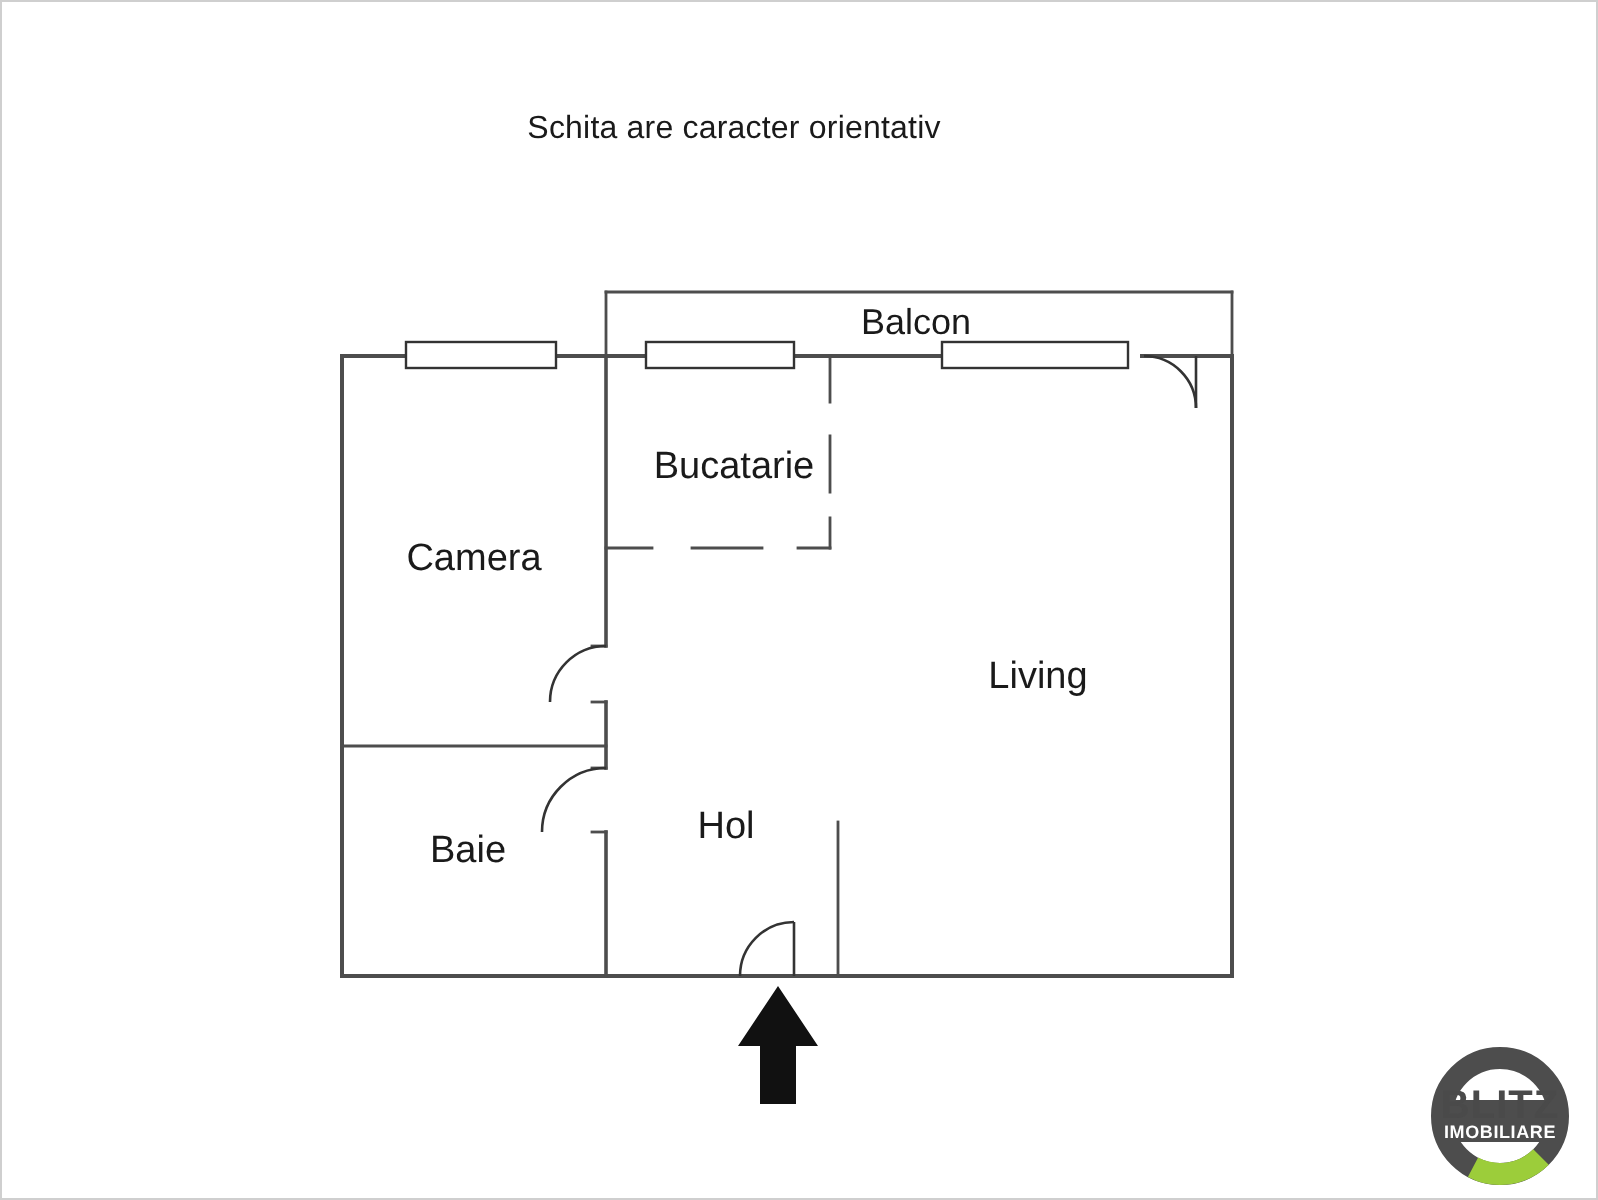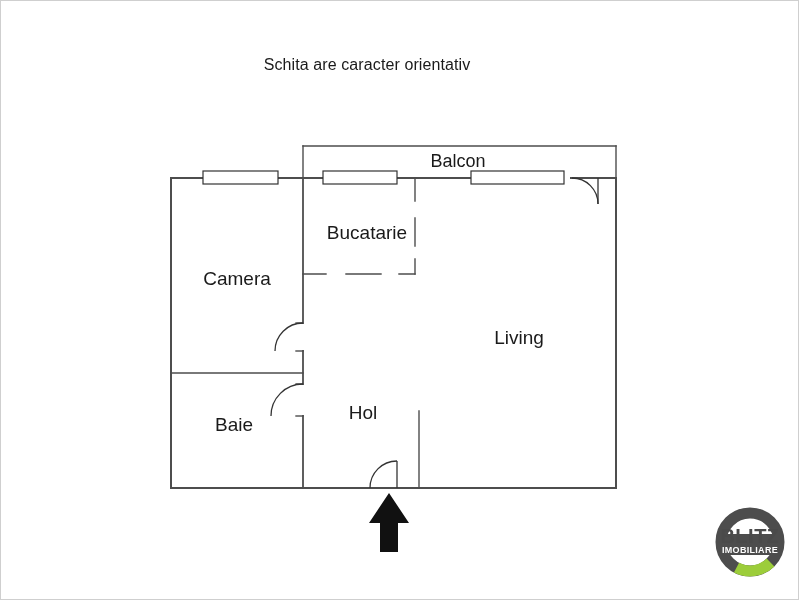--- a/index.html
+++ b/index.html
@@ -43,21 +43,21 @@
     font-size: 19px;
     text-anchor: middle;
     dominant-baseline: middle;
   }
   .room-label.balcon {
     font-size: 18px;
   }
   #logo {
     position: absolute;
     left: 710px;
-    top: 502px;
+    top: 518px;
     width: 78px;
     height: 78px;
   }
   #logo-svg { display: block; }
   .logo-text-blitz {
     font-family: "Liberation Sans", sans-serif;
     font-weight: bold;
     font-size: 20px;
     fill: #4a4a4a;
     text-anchor: middle;

